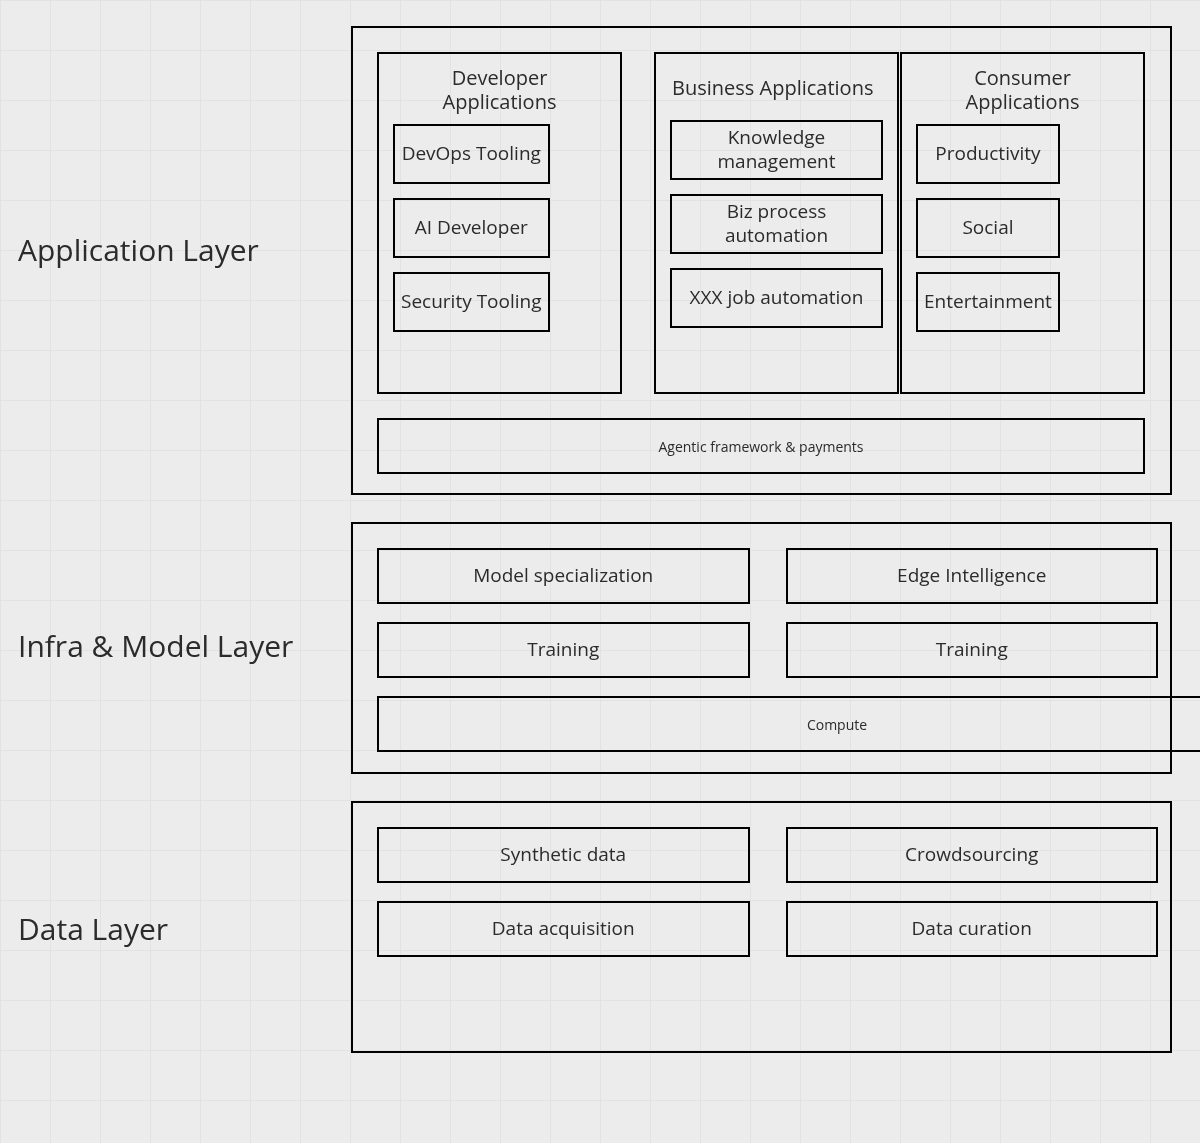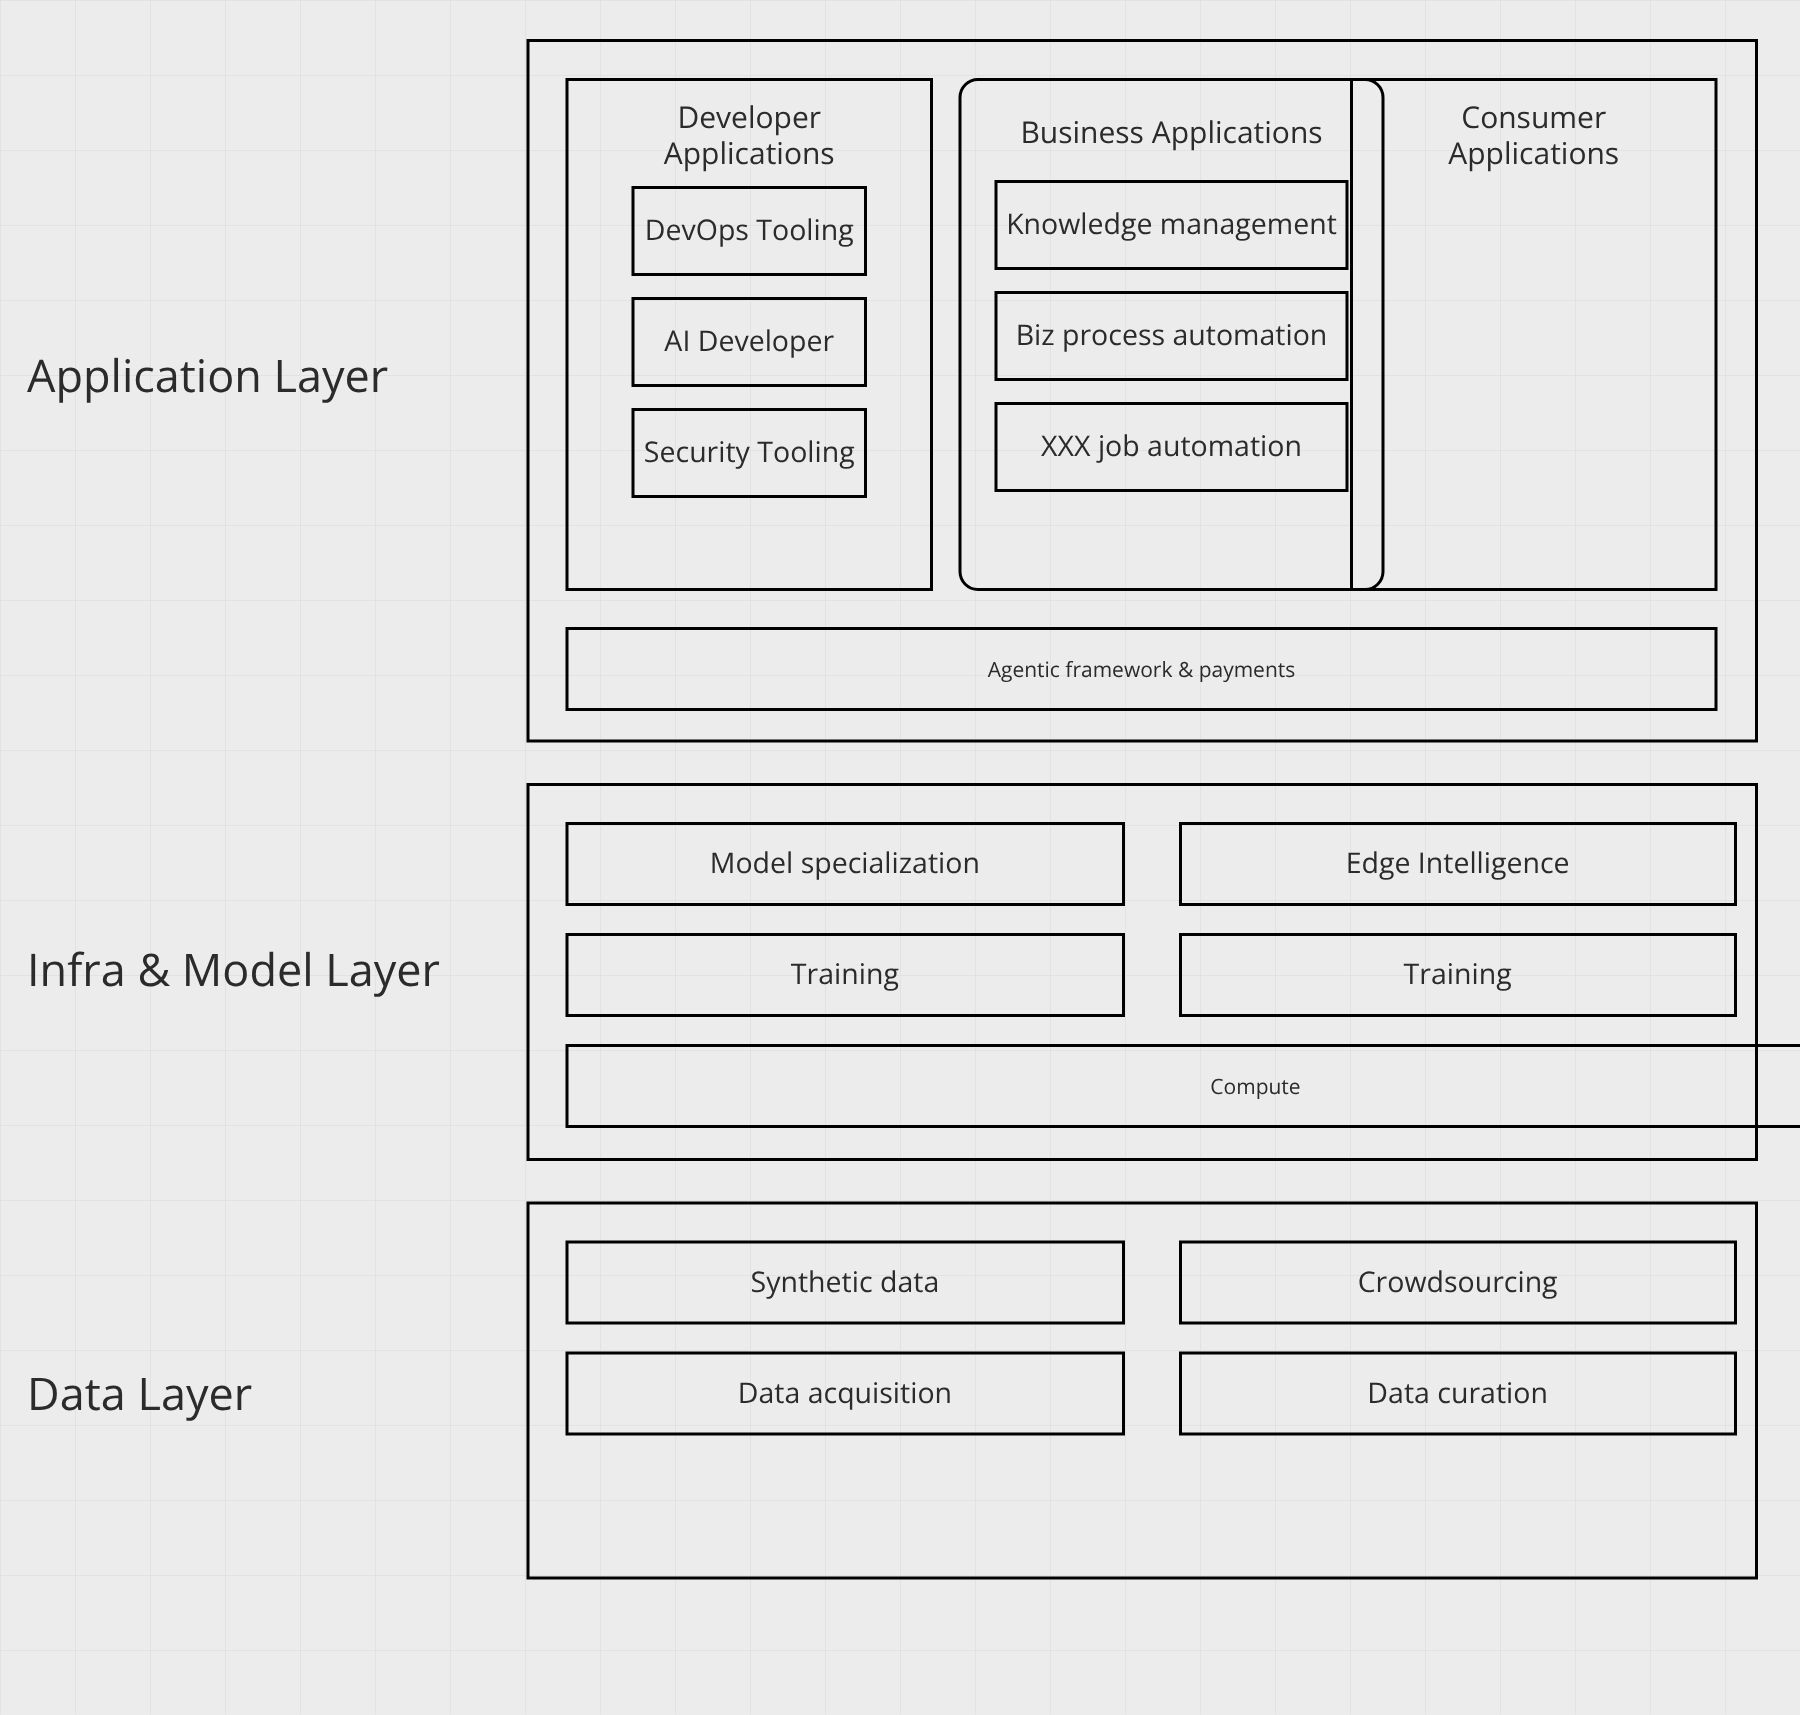--- a/index.html
+++ b/index.html
@@ -26,21 +26,21 @@
     position: absolute;
     border: 2px solid #000;
     background: transparent;
   }
 
   .col-group {
     position: absolute;
     border: 2px solid #000;
     display: flex;
     flex-direction: column;
-    align-items: center;
+    align-items: flex-start;
     padding: 8px 14px 14px 14px;
   }
   .col-group .group-title {
     text-align: center;
     font-size: 20px;
     line-height: 1.2;
     padding: 4px 2px 10px 2px;
     min-height: 58px;
     display: flex;
     align-items: center;
@@ -77,21 +77,21 @@
     grid-template-columns: 1fr 1fr;
     column-gap: 36px;
   }
   .pair-row .cell { height: 56px; }
 
   
   #app-label { left: 18px; top: 213px; margin-top: 16px; }
   #app-box   { left: 351px; top: 26px; width: 821px; height: 469px; }
 
   #grp-dev  { left: 24px;  top: 24px; width: 245px; height: 342px; }
-  #grp-biz  { left: 286px; top: 24px; width: 284px; height: 342px; border-radius: 13px; }
+  #grp-biz  { left: 301px; top: 24px; width: 245px; height: 342px; }
   #grp-con  { left: 547px; top: 24px; width: 245px; height: 342px; }
 
   .col-group .cell { height: 60px; }
 
   #app-footer { left: 24px; top: 390px; width: 768px; height: 56px; }
 
   
   #infra-label { left: 18px; top: 625px; }
   #infra-box   { left: 351px; top: 522px; width: 821px; height: 252px; }
 
@@ -127,20 +127,25 @@
     <div class="group-title">Business Applications</div>
     <div class="cells">
       <div class="cell">Knowledge management</div>
       <div class="cell">Biz process automation</div>
       <div class="cell">XXX job automation</div>
     </div>
   </div>
 
   <div id="grp-con" class="col-group">
     <div class="group-title">Consumer Applications</div>
+    <div class="cells">
+      <div class="cell">Productivity</div>
+      <div class="cell">Social</div>
+      <div class="cell">Entertainment</div>
+    </div>
   </div>
 
   <div id="app-footer" class="wide-cell">Agentic framework &amp; payments</div>
 </div>
 
 <div id="infra-label" class="layer-label">Infra &amp; Model Layer</div>
 
 <div id="infra-box" class="big-box">
 
   <div id="infra-row1" class="pair-row">

